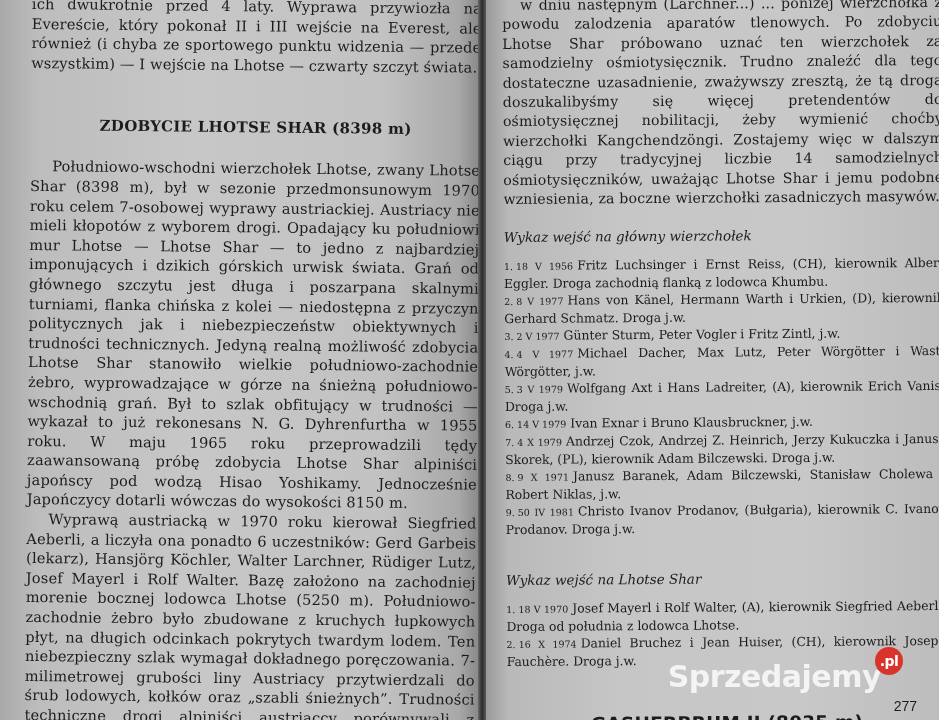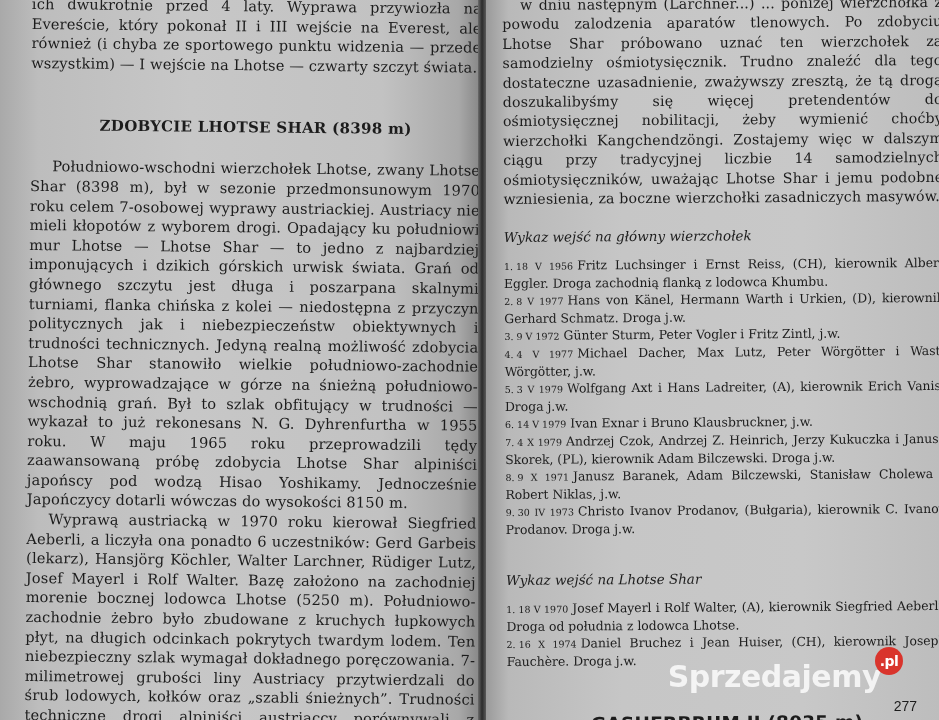--- a/index.html
+++ b/index.html
@@ -85,27 +85,27 @@
   <div class="gutter"></div>
 
   <div class="page page-right">
     <div class="right-inner">
       <p class="body right-body noindent" style="margin-top:-4px;">w dniu następnym (Larchner...) ... poniżej wierzchołka z powodu zalodzenia aparatów tlenowych. Po zdobyciu Lhotse Shar próbowano uznać ten wierzchołek za samodzielny ośmiotysięcznik. Trudno znaleźć dla tego dostateczne uzasadnienie, zważywszy zresztą, że tą drogą doszukalibyśmy się więcej pretendentów do ośmiotysięcznej nobilitacji, żeby wymienić choćby wierzchołki Kangchendzöngi. Zostajemy więc w dalszym ciągu przy tradycyjnej liczbie 14 samodzielnych ośmiotysięczników, uważając Lhotse Shar i jemu podobne wzniesienia, za boczne wierzchołki zasadniczych masywów.</p>
 
       <div class="list-heading">Wykaz wejść na główny wierzchołek</div>
       <ul class="ascent-list">
         <li><span class="num">1.</span><span class="date">18 V 1956</span><span>Fritz Luchsinger i Ernst Reiss, (CH), kierownik Albert Eggler. Droga zachodnią flanką z lodowca Khumbu.</span></li>
         <li><span class="num">2.</span><span class="date">8 V 1977</span><span>Hans von Känel, Hermann Warth i Urkien, (D), kierownik Gerhard Schmatz. Droga j.w.</span></li>
-        <li><span class="num">3.</span><span class="date">9 V 1972</span><span>Günter Sturm, Peter Vogler i Fritz Zintl, j.w.</span></li>
+        <li><span class="num">3.</span><span class="date">2 V 1977</span><span>Günter Sturm, Peter Vogler i Fritz Zintl, j.w.</span></li>
         <li><span class="num">4.</span><span class="date">4 V 1977</span><span>Michael Dacher, Max Lutz, Peter Wörgötter i Wastl Wörgötter, j.w.</span></li>
         <li><span class="num">5.</span><span class="date">3 V 1979</span><span>Wolfgang Axt i Hans Ladreiter, (A), kierownik Erich Vanis. Droga j.w.</span></li>
         <li><span class="num">6.</span><span class="date">14 V 1979</span><span>Ivan Exnar i Bruno Klausbruckner, j.w.</span></li>
         <li><span class="num">7.</span><span class="date">4 X 1979</span><span>Andrzej Czok, Andrzej Z. Heinrich, Jerzy Kukuczka i Janusz Skorek, (PL), kierownik Adam Bilczewski. Droga j.w.</span></li>
         <li><span class="num">8.</span><span class="date">9 X 1971</span><span>Janusz Baranek, Adam Bilczewski, Stanisław Cholewa i Robert Niklas, j.w.</span></li>
-        <li><span class="num">9.</span><span class="date">30 IV 1973</span><span>Christo Ivanov Prodanov, (Bułgaria), kierownik C. Ivanov Prodanov. Droga j.w.</span></li>
+        <li><span class="num">9.</span><span class="date">50 IV 1981</span><span>Christo Ivanov Prodanov, (Bułgaria), kierownik C. Ivanov Prodanov. Droga j.w.</span></li>
       </ul>
 
       <div class="list-heading" style="margin-top:34px;">Wykaz wejść na Lhotse Shar</div>
       <ul class="ascent-list">
         <li><span class="num">1.</span><span class="date">18 V 1970</span><span>Josef Mayerl i Rolf Walter, (A), kierownik Siegfried Aeberli. Droga od południa z lodowca Lhotse.</span></li>
         <li><span class="num">2.</span><span class="date">16 X 1974</span><span>Daniel Bruchez i Jean Huiser, (CH), kierownik Joseph Fauchère. Droga j.w.</span></li>
       </ul>
 
       <h2 class="section-title-sans">GASHERBRUM II (8035 m)</h2>
 

